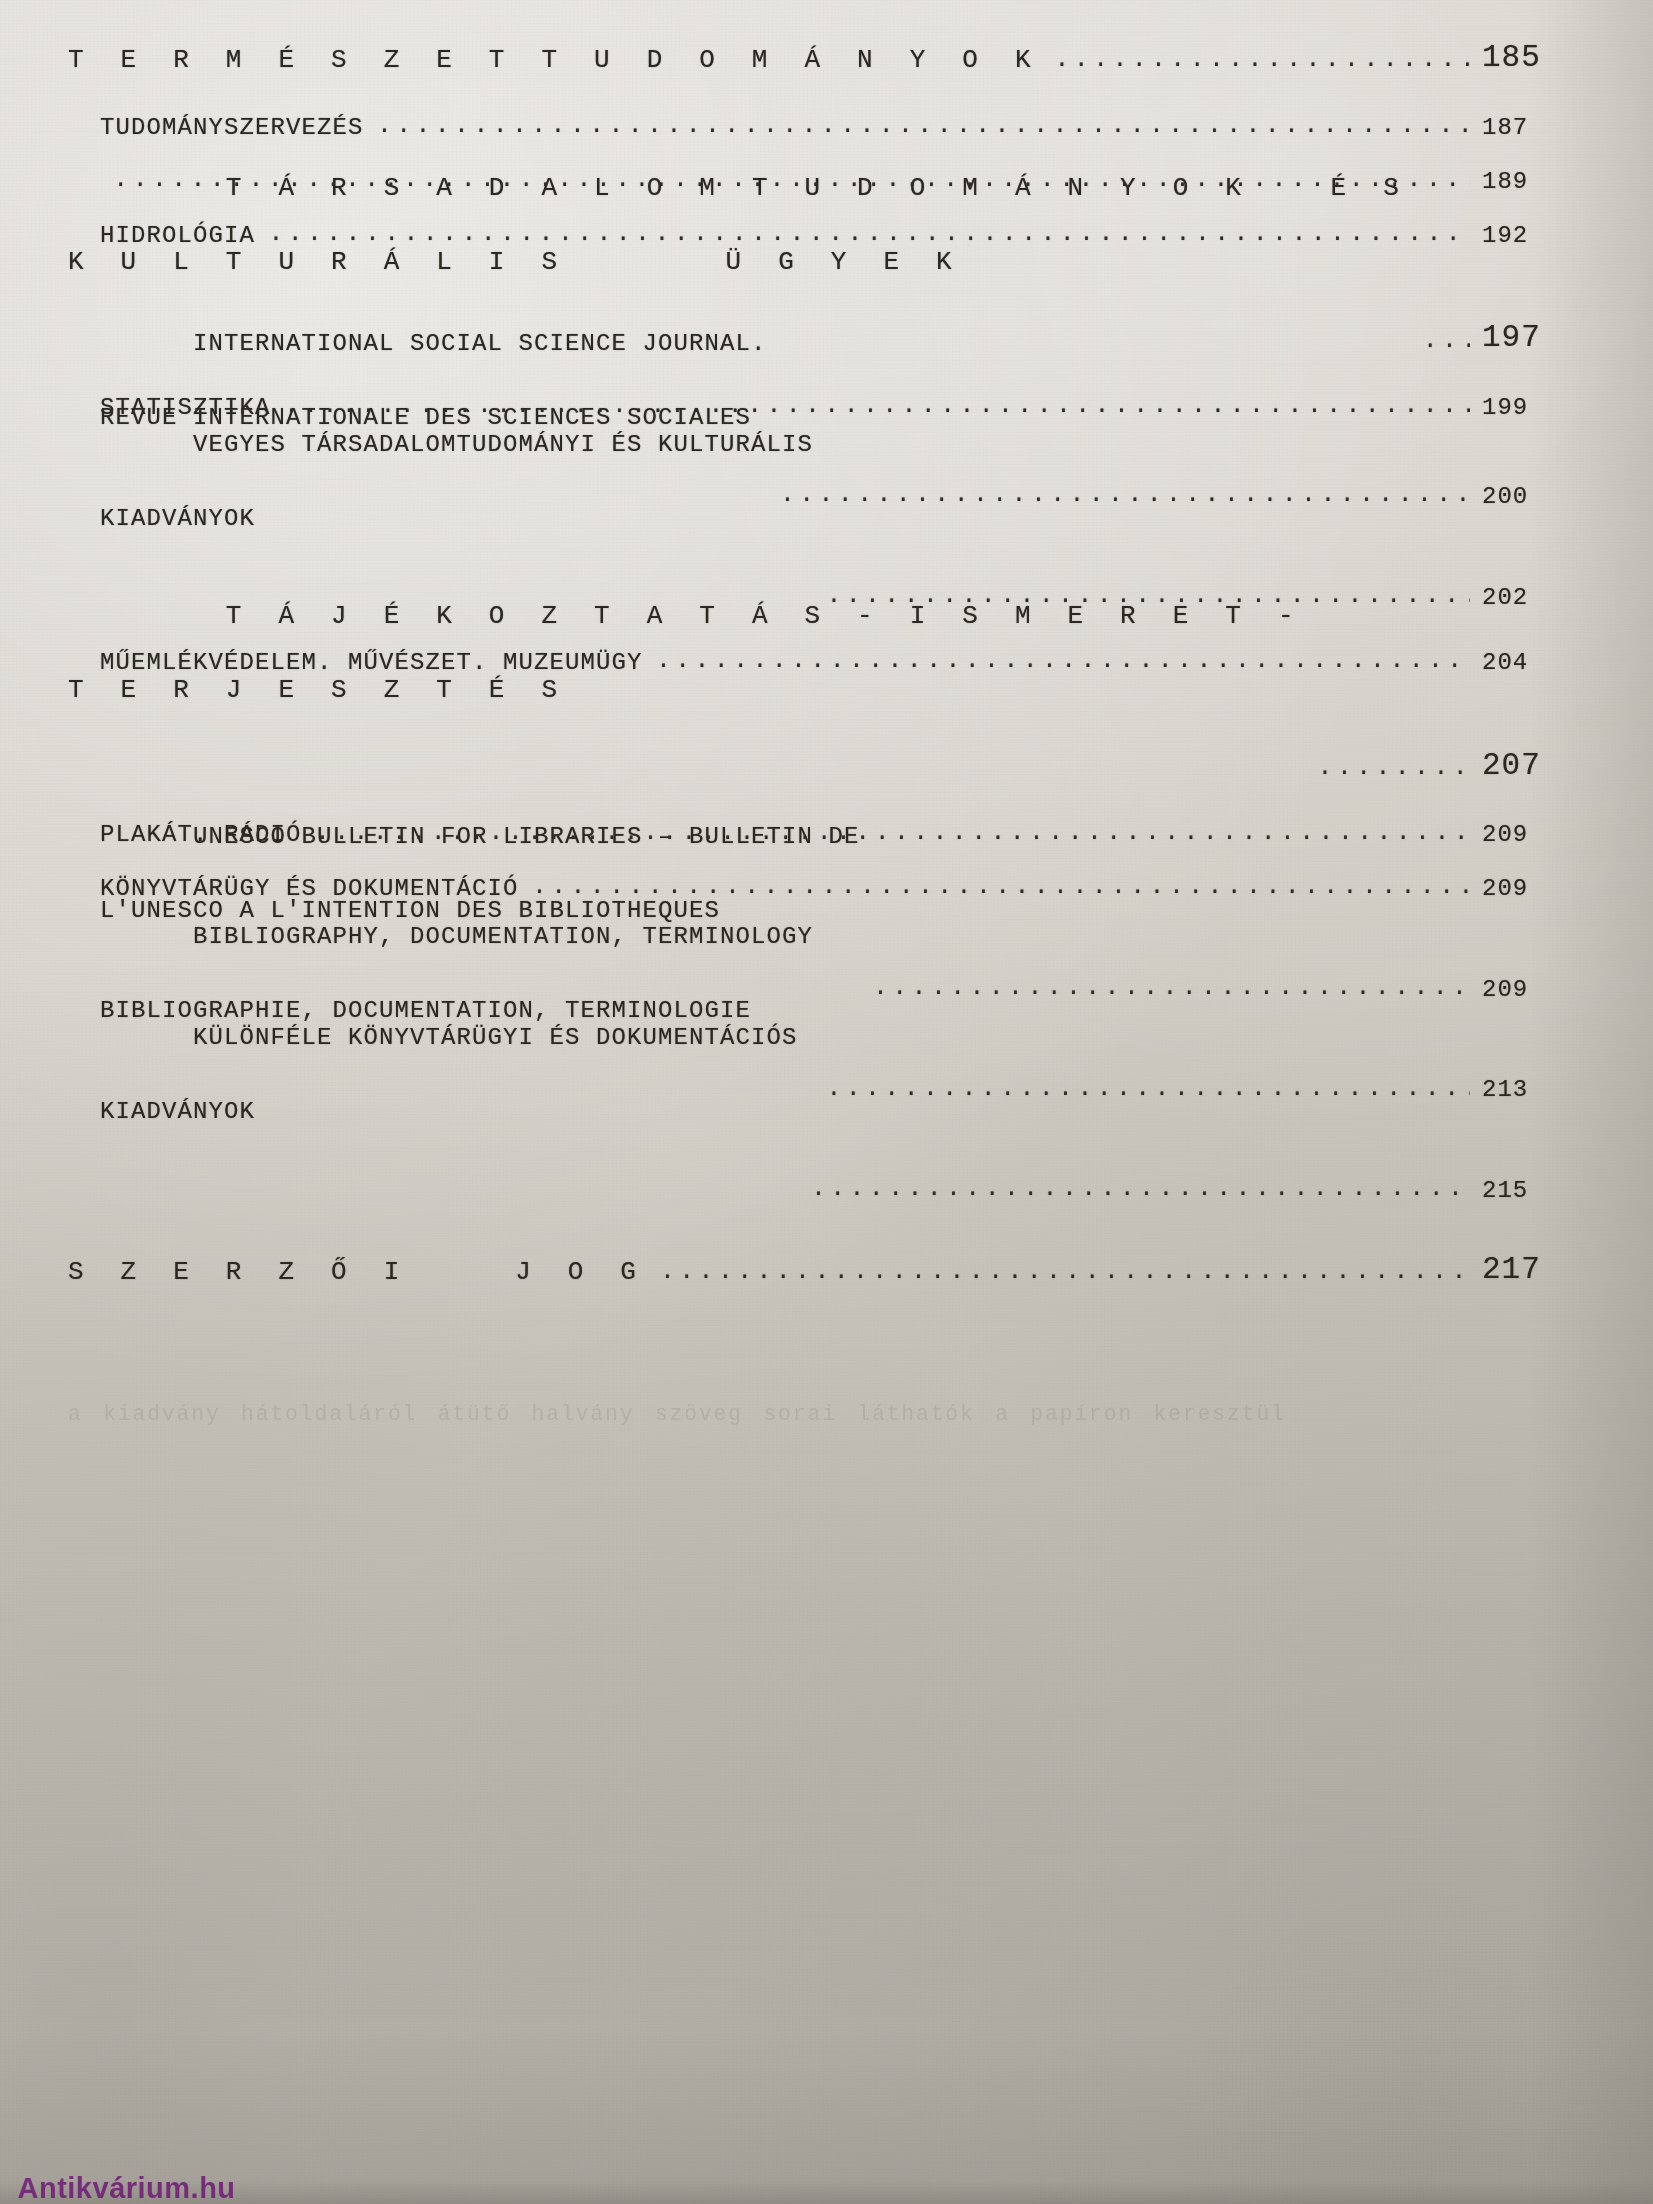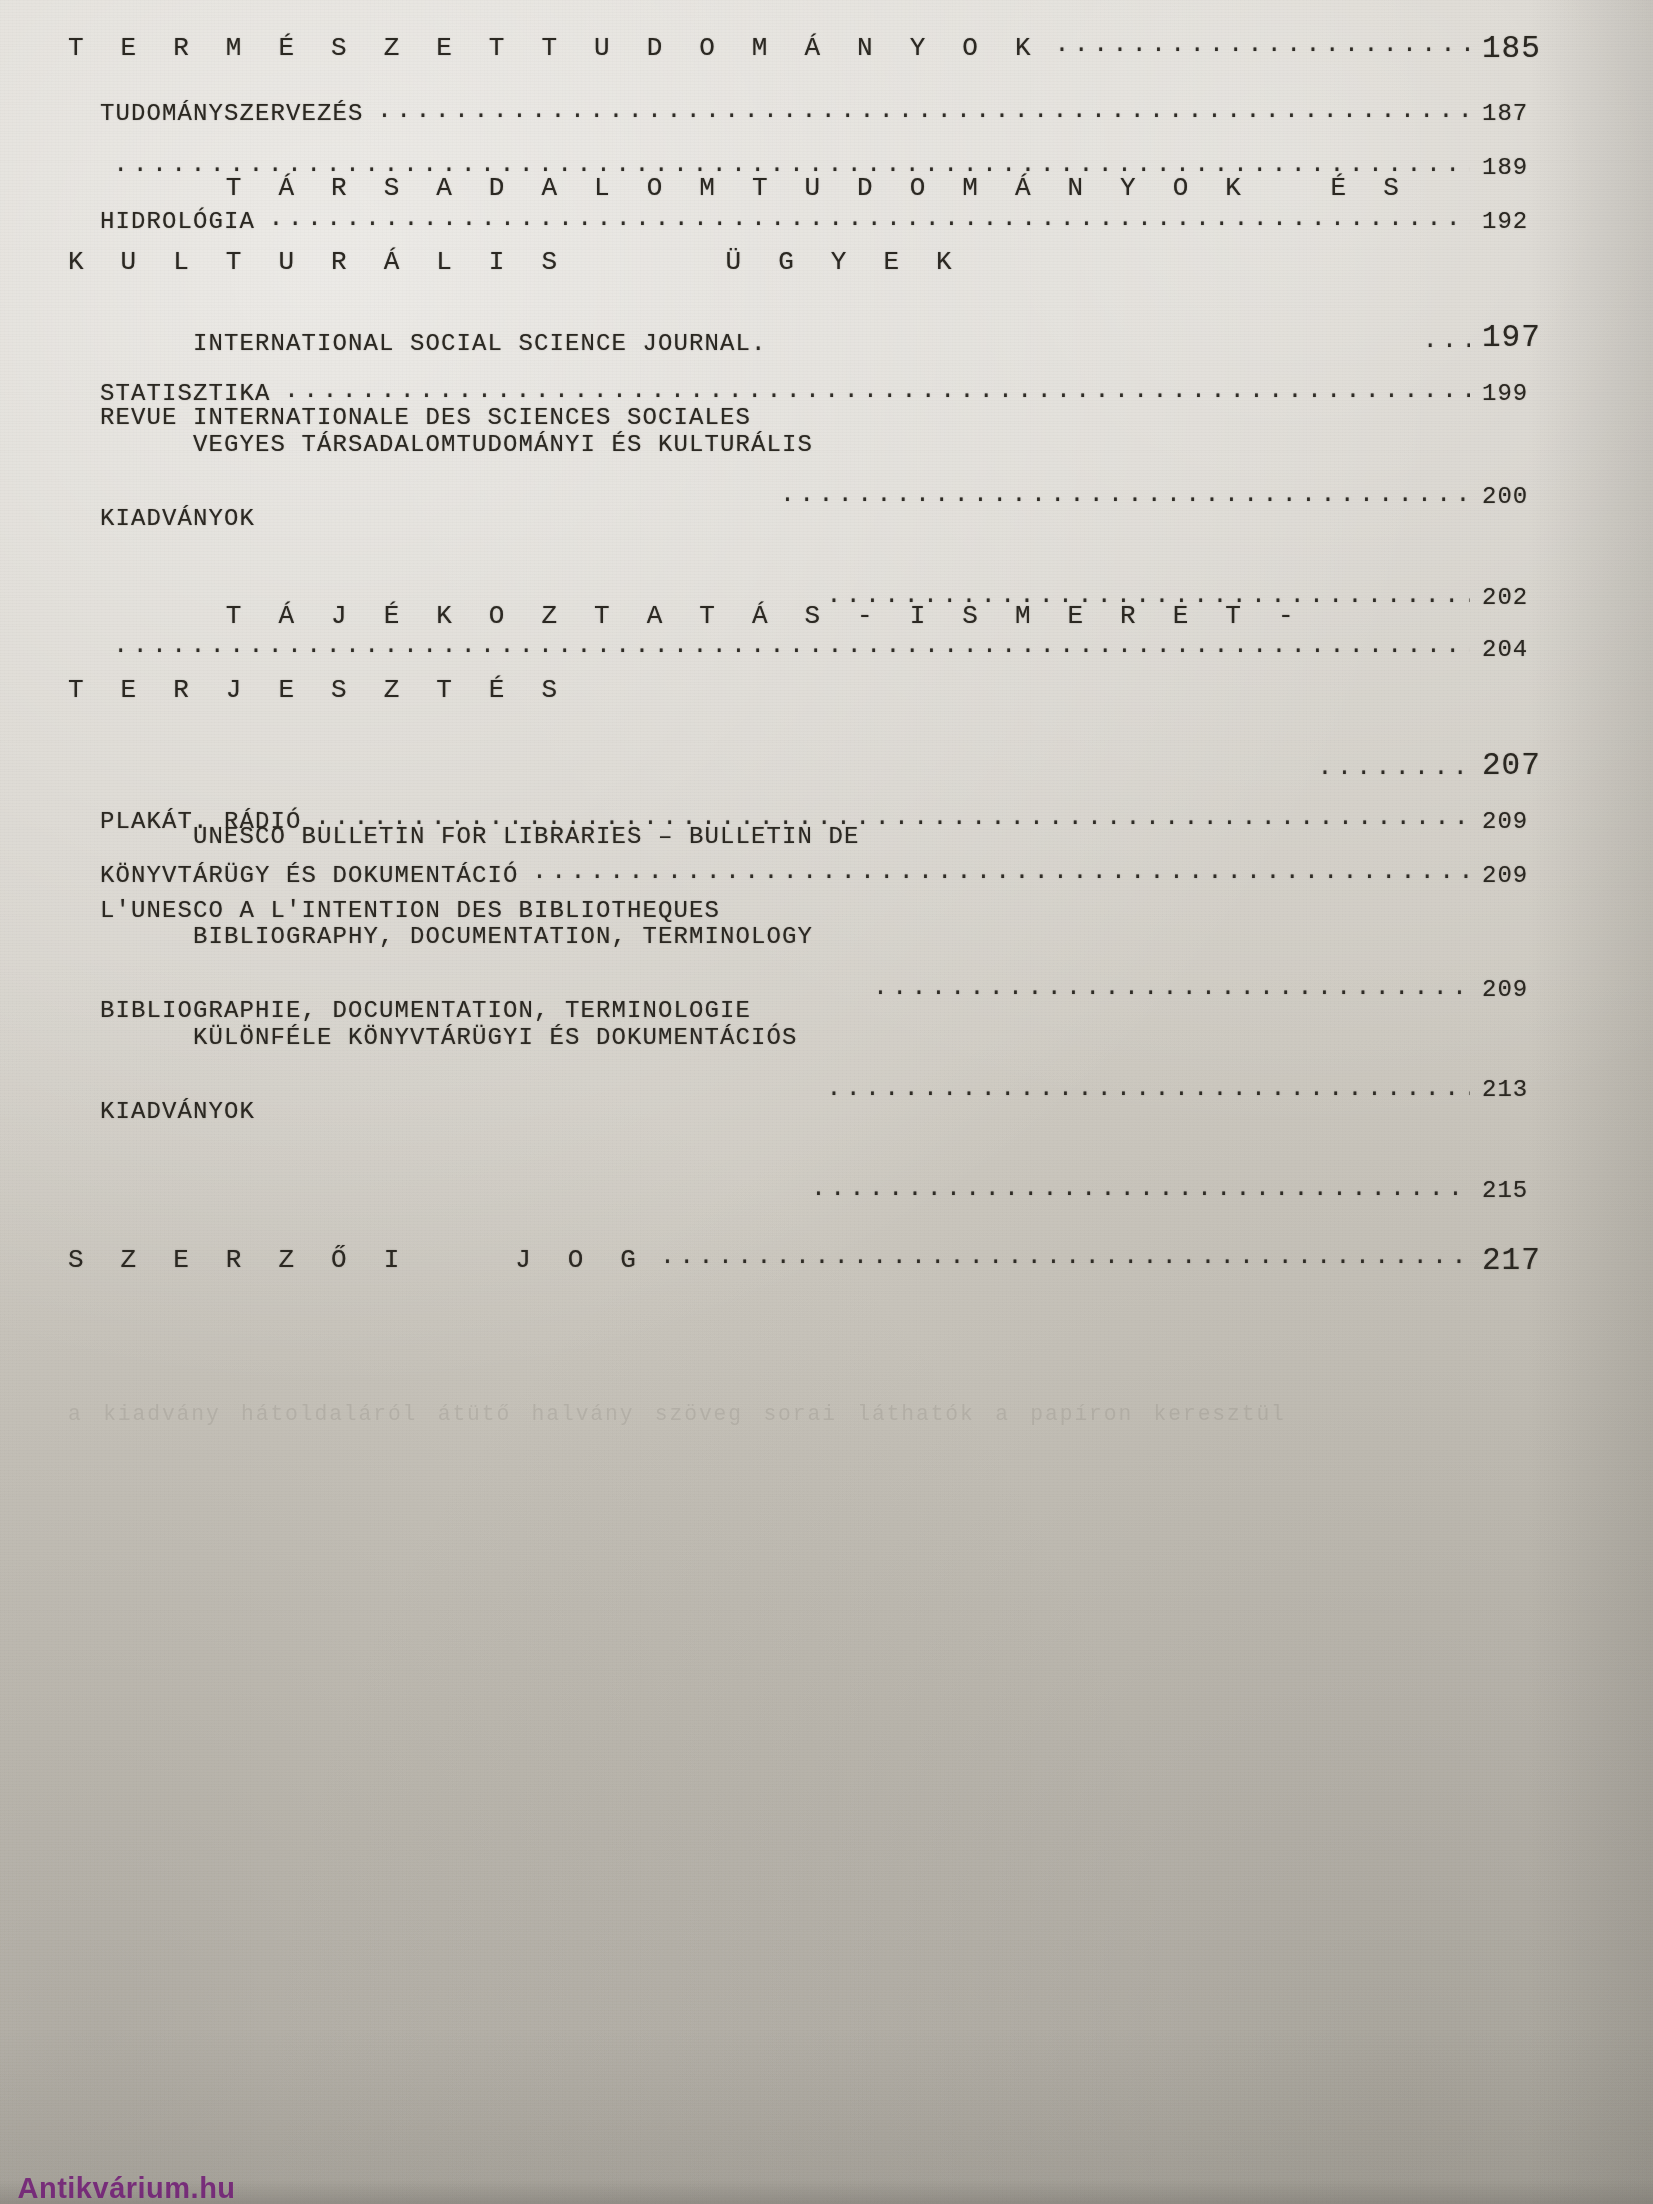--- a/index.html
+++ b/index.html
@@ -109,21 +109,21 @@
   .lvl2 .page { letter-spacing: 1px; }
 
   .two-line .label { line-height: 37px; }
   .two-line { }
 
   .sp-12 { height: 11.6px; }
   .sp-18 { height: 17.5px; }
   .sp-22 { height: 21.3px; }
   .sp-30 { height: 29px; }
 
-  .row-h   { height: 54px; align-items: center; }
+  .row-h   { height: 54px; }
   .row-h2  { height: 89px; }
 
   
   #watermark {
     position: absolute;
     left: 17.5px;
     bottom: 0px;
     font-family: "Liberation Sans", sans-serif;
     font-weight: bold;
     font-size: 29px;
@@ -225,20 +225,21 @@
       <span class="l1">VEGYES TÁRSADALOMTUDOMÁNYI ÉS KULTURÁLIS</span>
       <span class="l2">KIADVÁNYOK</span>
     </span>
     <span class="dots">........................................................................................</span>
     <span class="page">202</span>
   </div>
 
   <div class="sp-12"></div>
 
   <div class="row lvl2 row-h">
+    <span class="label">MŰEMLÉKVÉDELEM. MŰVÉSZET. MUZEUMÜGY</span>
     <span class="dots">........................................................................................</span>
     <span class="page">204</span>
   </div>
 
   <div class="sp-18"></div>
 
   <div class="row lvl1 two-line row-h2">
     <span class="label">
       <span class="l1">T Á J É K O Z T A T Á S - I S M E R E T -</span>
       <span class="l2">T E R J E S Z T É S</span>

